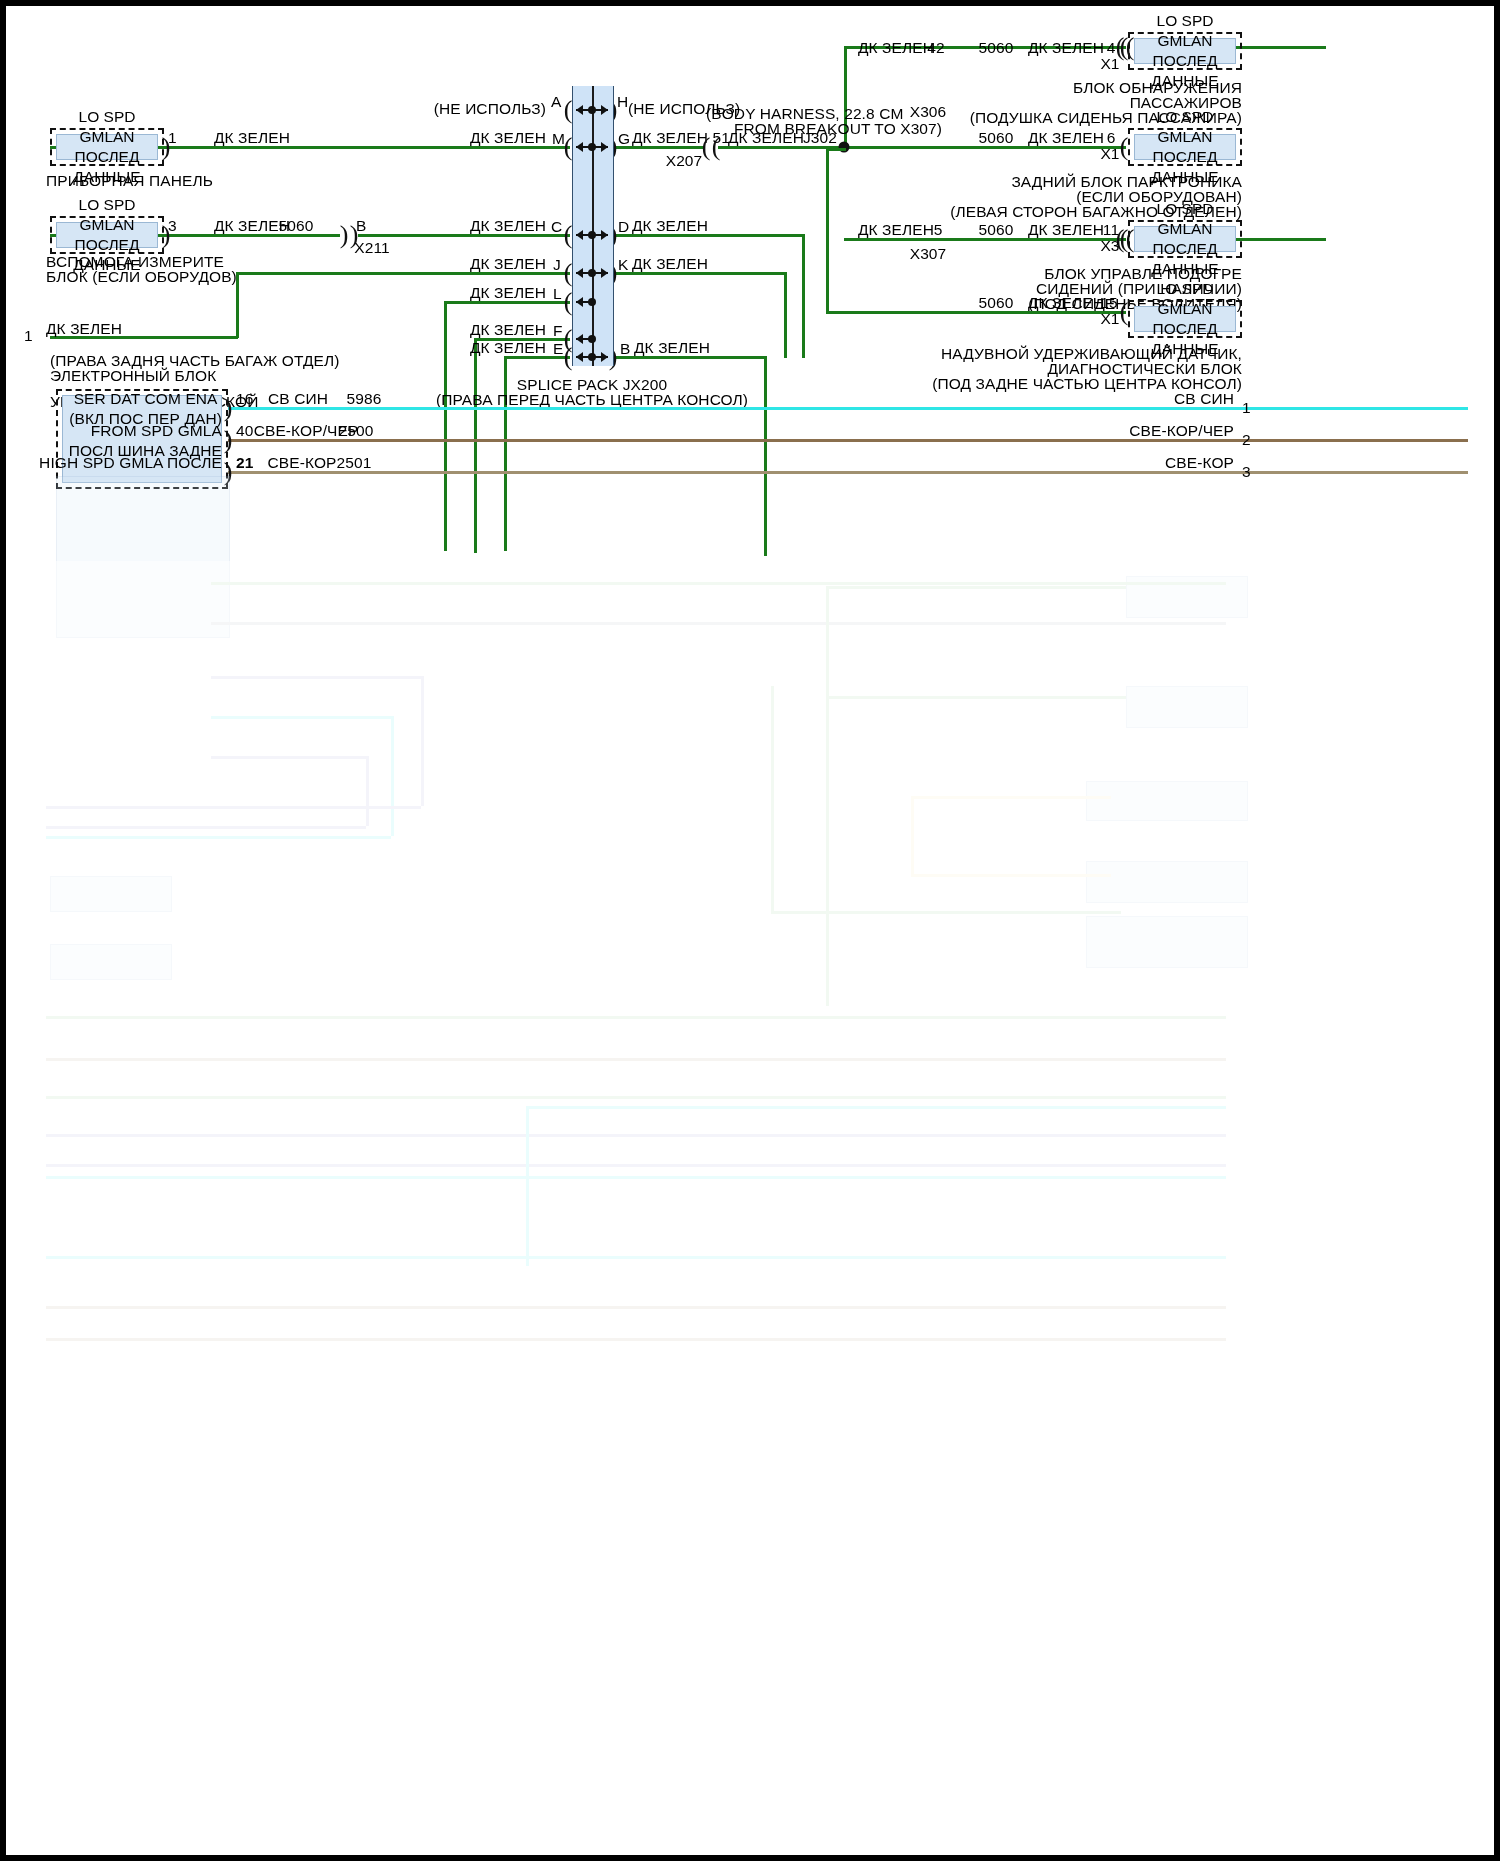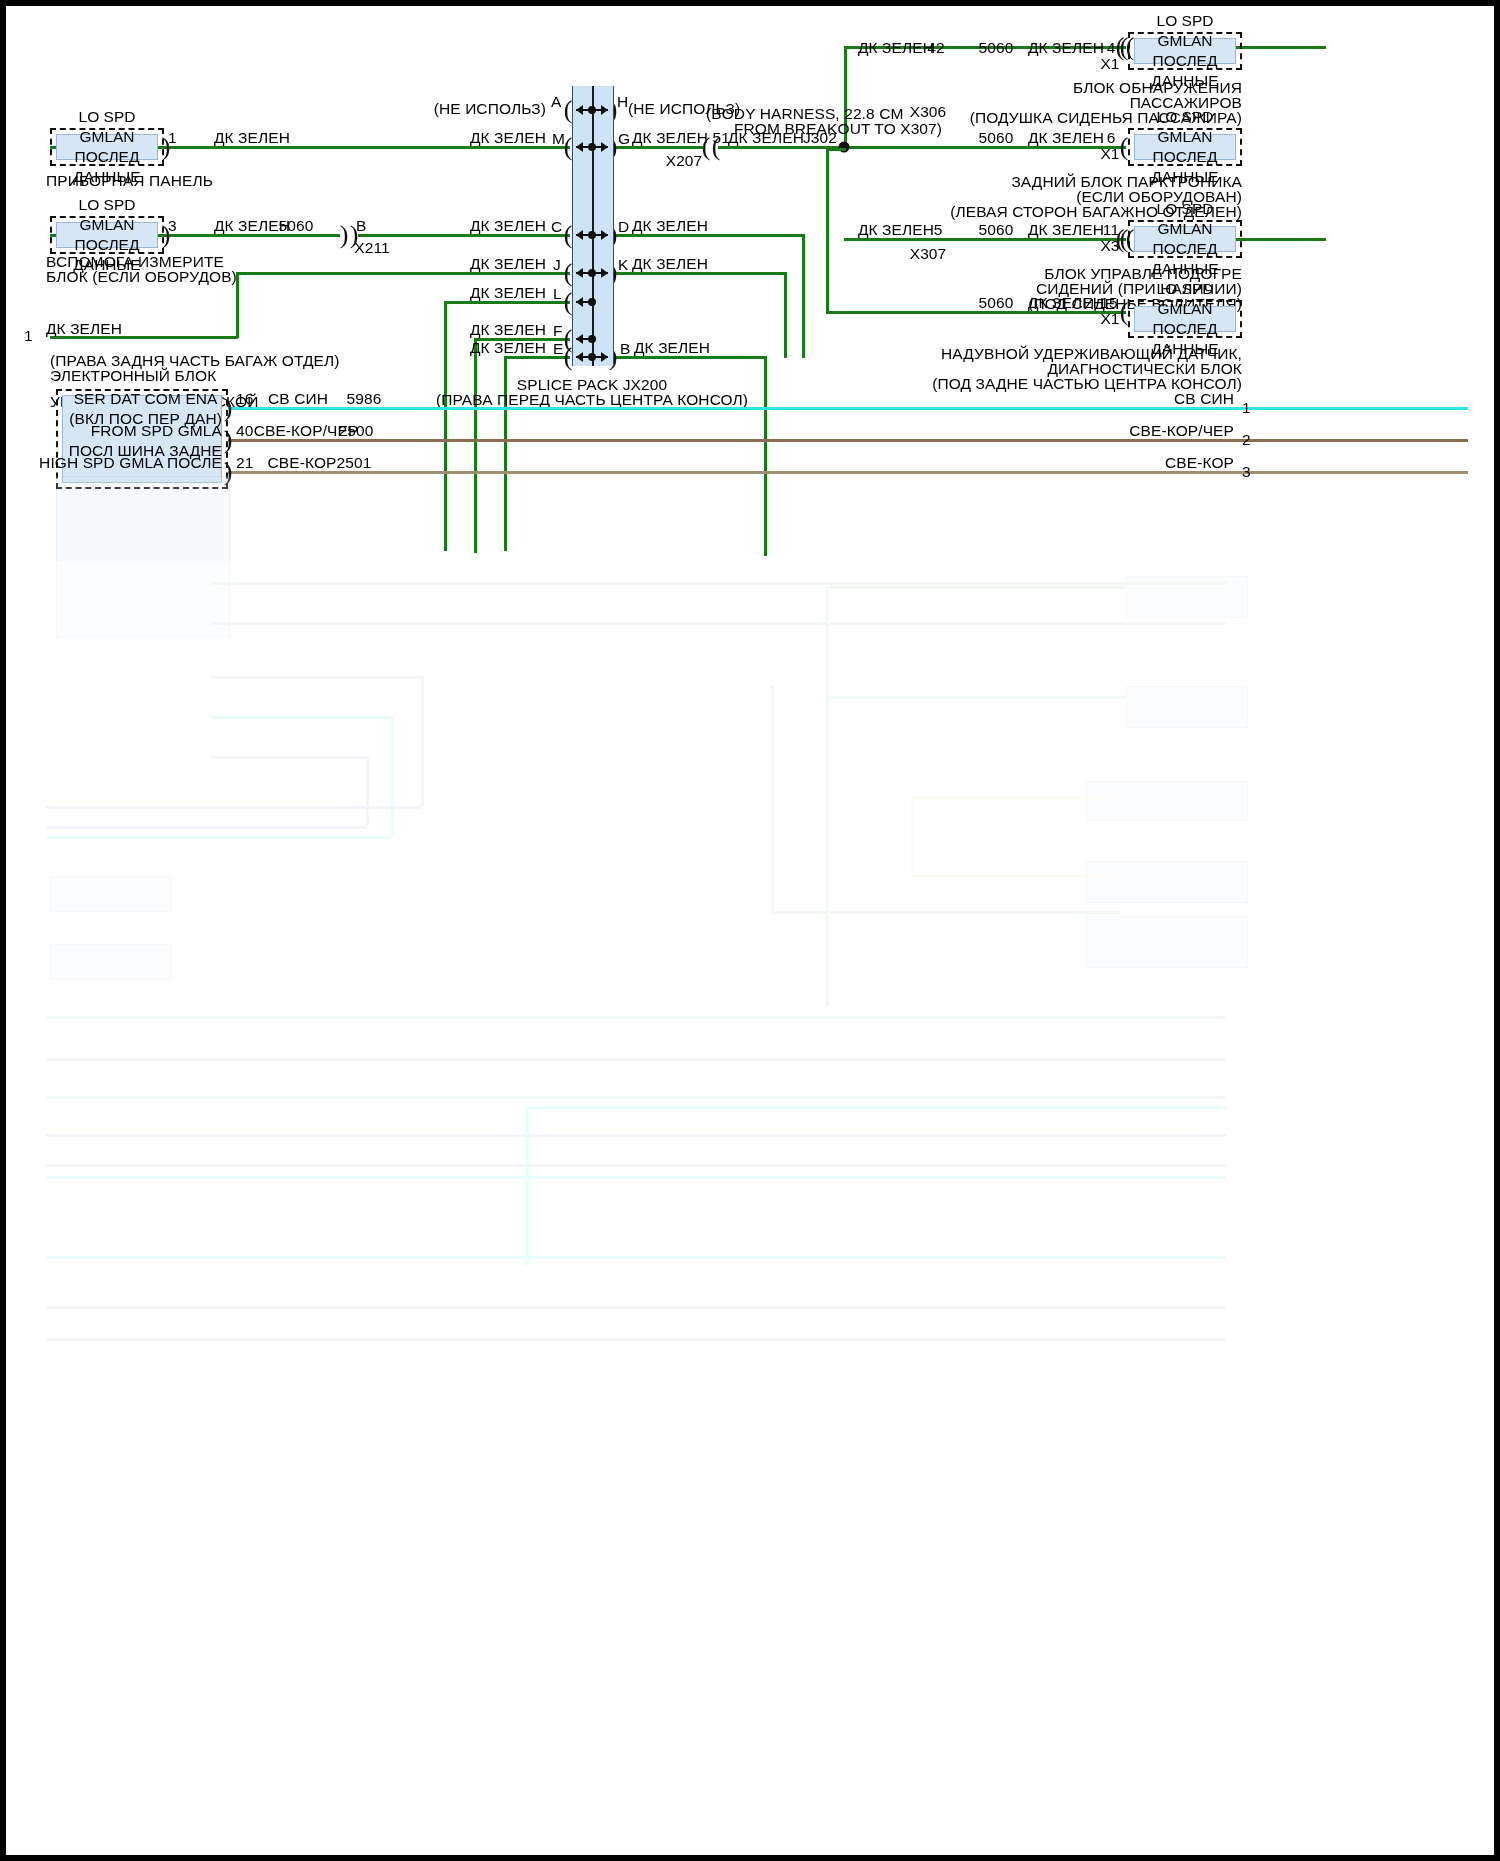--- a/index.html
+++ b/index.html
@@ -332,21 +332,21 @@
   <span class="t c" style="left:300px;top:415px;">СВЕ-КОР/ЧЕР</span>
   <span class="t c" style="left:350px;top:415px;">2500</span>
   <span class="t r" style="left:1228px;top:415px;">СВЕ-КОР/ЧЕР</span>
   <span class="t" style="left:1236px;top:424px;">2</span>
 
   <div class="wire wh tan" style="left:222px;top:465px;width:1240px;"></div>
   <span class="par" style="left:222px;top:466px;">)</span>
   <div class="t" style="left:216px;top:447px;transform:translateX(-100%);text-align:right;">
     <div>HIGH SPD GMLA ПОСЛЕ</div>
   </div>
-  <span class="t" style="left:230px;top:447px;">21</span>
+  <span class="t" style="left:230px;top:447px;font-weight:bold;">21</span>
   <span class="t c" style="left:296px;top:447px;">СВЕ-КОР</span>
   <span class="t c" style="left:348px;top:447px;">2501</span>
   <span class="t r" style="left:1228px;top:447px;">СВЕ-КОР</span>
   <span class="t" style="left:1236px;top:456px;">3</span>
 
   <div id="ghost">
     <div class="gbox" style="left:50px;top:-90px;width:172px;height:160px;"></div>
     <div class="gbox" style="left:1120px;top:10px;width:120px;height:40px;"></div>
     <div class="gbox" style="left:1120px;top:120px;width:120px;height:40px;"></div>
     <div class="gbox" style="left:1080px;top:215px;width:160px;height:38px;"></div>

